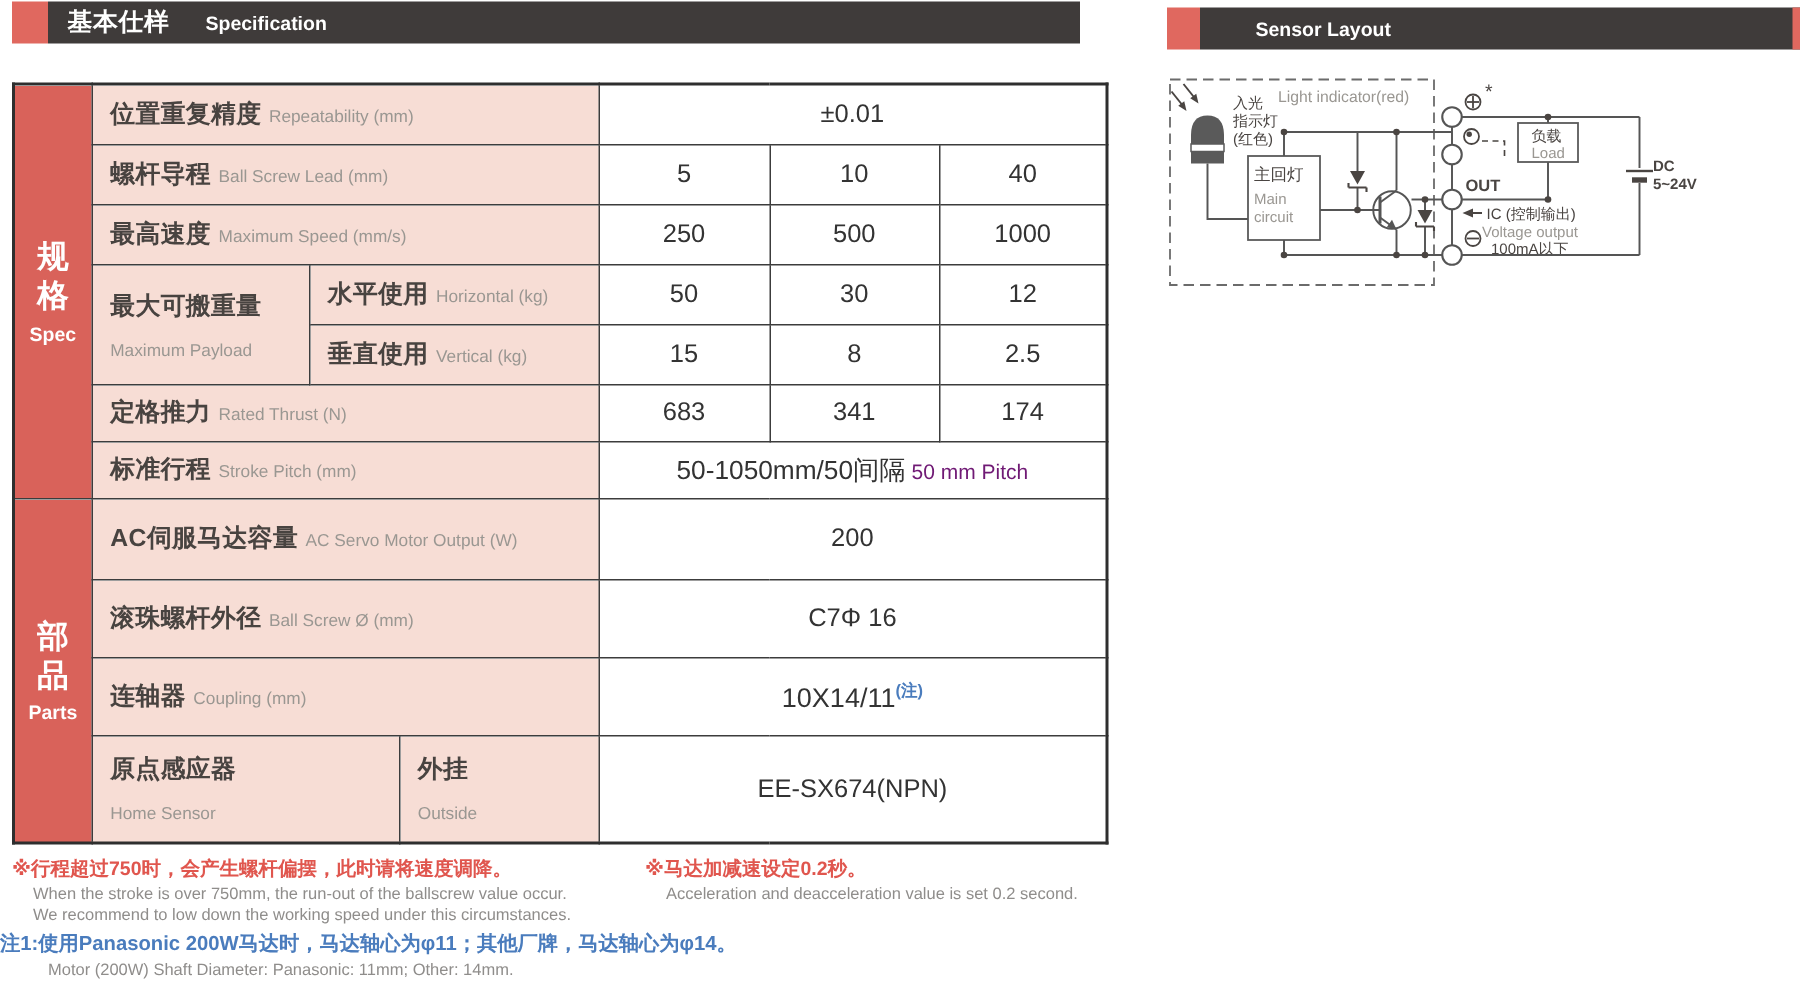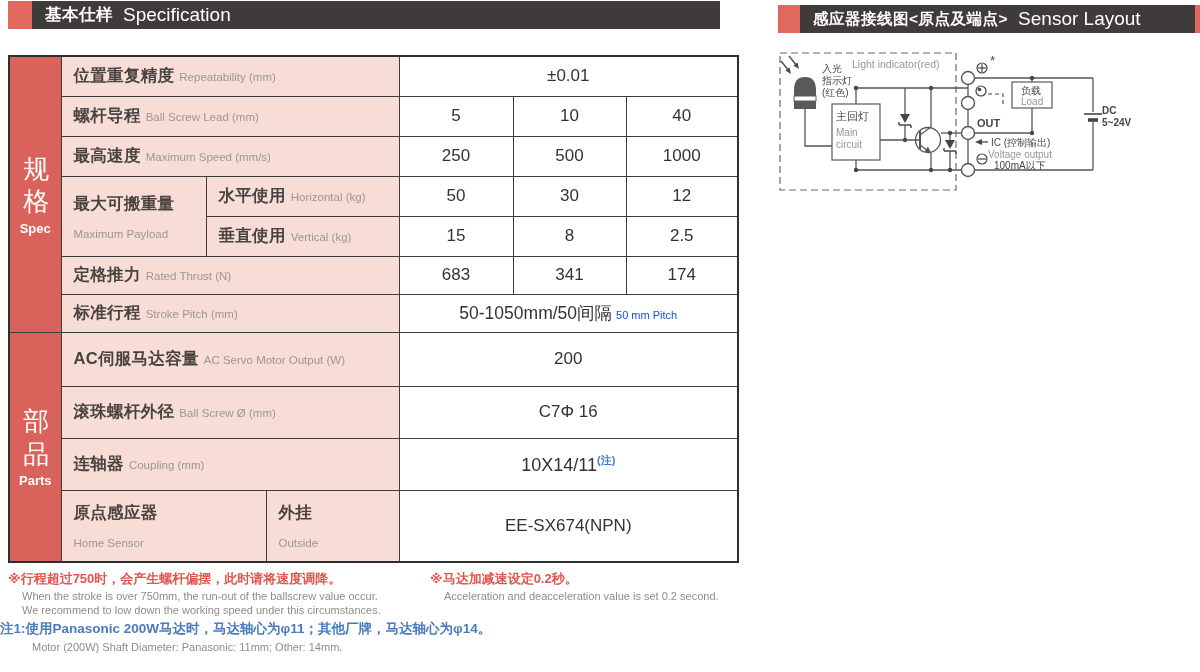--- a/index.html
+++ b/index.html
@@ -6,35 +6,35 @@
   body{
     width:1200px;height:672px;position:relative;background:#ffffff;
     font-family:"Liberation Sans","DejaVu Sans",sans-serif;
     -webkit-font-smoothing:antialiased;
   }
   
   .hdr{position:absolute;display:flex;align-items:stretch;height:28px;}
   .hdr-sq{width:24px;background:#e0685f;flex:0 0 auto;}
   .hdr-bar{background:#3f3b3a;color:#fff;display:flex;align-items:center;padding-left:13px;flex:1 1 auto;position:relative;}
   .hdr-zh{font-size:16.5px;font-weight:700;letter-spacing:0.5px;}
-  .hdr-en{font-size:19px;font-weight:400;margin-left:10px;}
+  .hdr-en{font-size:13px;font-weight:700;margin-left:24px;}
   .hdr-right-sliver{position:absolute;right:0;top:0;bottom:0;width:5px;background:#e0685f;}
   
   .spec-table{position:absolute;left:8px;top:55px;border-collapse:collapse;table-layout:fixed;width:729px;border:2px solid #2e2e2e;}
   .spec-table td{border:1px solid #3c3c3c;overflow:hidden;padding:0;}
   td.lab{background:#f7ddd5;padding-left:12px;vertical-align:middle;}
   td.val{background:#fff;text-align:center;vertical-align:middle;font-size:17px;color:#333;}
   td.band{background:#d9625a;color:#fff;text-align:center;vertical-align:middle;}
-  .band-zh{font-size:26px;font-weight:400;width:24px;margin:0 auto;word-break:break-all;line-height:1.25;}
+  .band-zh{font-size:21px;font-weight:700;width:24px;margin:0 auto;word-break:break-all;line-height:1.25;}
   .band-en{font-size:13px;margin-top:3px;font-weight:600;}
   .zh{font-size:16.5px;color:#484340;font-weight:600;letter-spacing:0.3px;}
   .en{font-size:11.5px;color:#9a9792;margin-left:5px;font-weight:400;}
   .lab .stack .en{margin-left:0;display:block;margin-top:13px;}
   .lab .stack .zh{display:block;}
-  .val .unit{font-size:11px;color:#1d4ed8;margin-left:4px;}
+  .val .unit{font-size:14px;color:#701a75;margin-left:4px;}
   .val sup{font-size:11px;color:#4a7cbd;font-weight:600;}
   .pad38{padding-left:38px;}
   
   .note{position:absolute;white-space:nowrap;}
   .note-red{color:#e0564e;font-size:13px;font-weight:700;line-height:17px;}
   .note-gray{color:#8f8d8b;font-size:11px;line-height:14px;padding-left:14px;}
   .note-blue{color:#4a7cbd;font-size:13.5px;font-weight:700;line-height:18px;}
   
   .diagram{position:absolute;left:778px;top:46px;}
   .d-dark{fill:#4a4542;}
@@ -48,21 +48,20 @@
   <div class="hdr-sq"></div>
   <div class="hdr-bar">
     <span class="hdr-zh">基本仕样</span>
     <span class="hdr-en">Specification</span>
   </div>
 </div>
 
 <div class="hdr" style="left:778px;top:5px;width:422px;">
   <div class="hdr-sq" style="width:22px;"></div>
   <div class="hdr-bar">
-    <span class="hdr-zh" style="font-size:15.5px;">感应器接线图&lt;原点及端点&gt;</span>
     <span class="hdr-en">Sensor Layout</span>
     <span class="hdr-right-sliver"></span>
   </div>
 </div>
 
 <table class="spec-table">
   <colgroup>
     <col style="width:52px">
       <col style="width:145px">
       <col style="width:60px">

